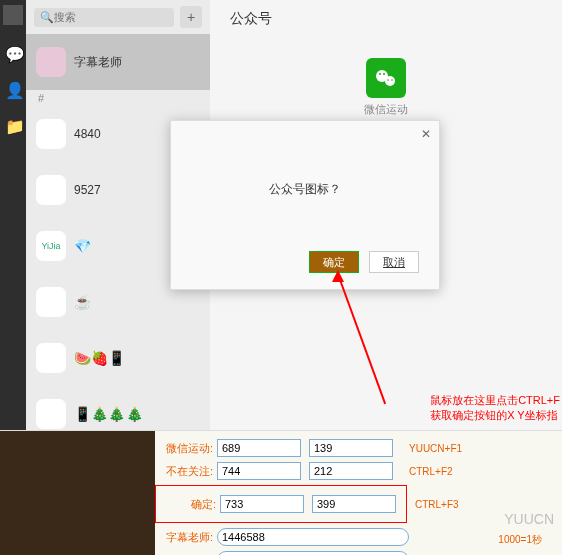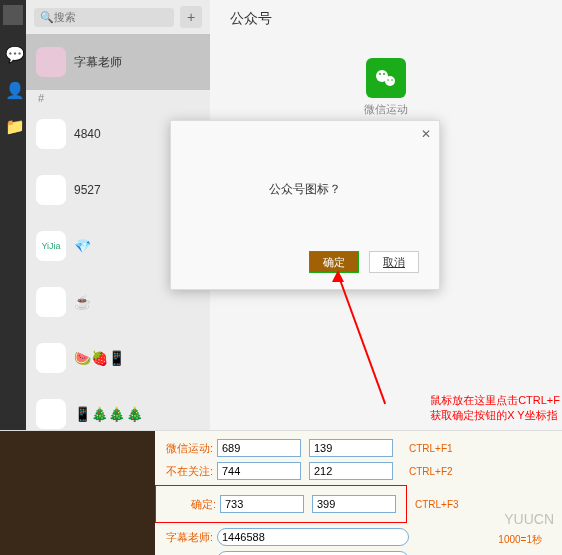--- a/index.html
+++ b/index.html
@@ -145,21 +145,21 @@
   <div>获取确定按钮的X Y坐标指</div>
 </div>
 
 <div class="bottom-panel">
   <div class="bottom-left"></div>
   <div class="form-area">
     <div class="form-row">
       <div class="form-label">微信运动:</div>
       <input class="form-input" value="689" style="">
       <input class="form-input" value="139" style="">
-      <span class="shortcut">CTRL+F1</span>
+      <span class="shortcut">YUUCN+F1</span>
     </div>
     <div class="form-row">
       <div class="form-label">不在关注:</div>
       <input class="form-input" value="744" style="">
       <input class="form-input" value="212" style="">
       <span class="shortcut">CTRL+F2</span>
     </div>
     <div class="form-row">
       <span class="highlight-box">
         <div class="form-label">确定:</div>

